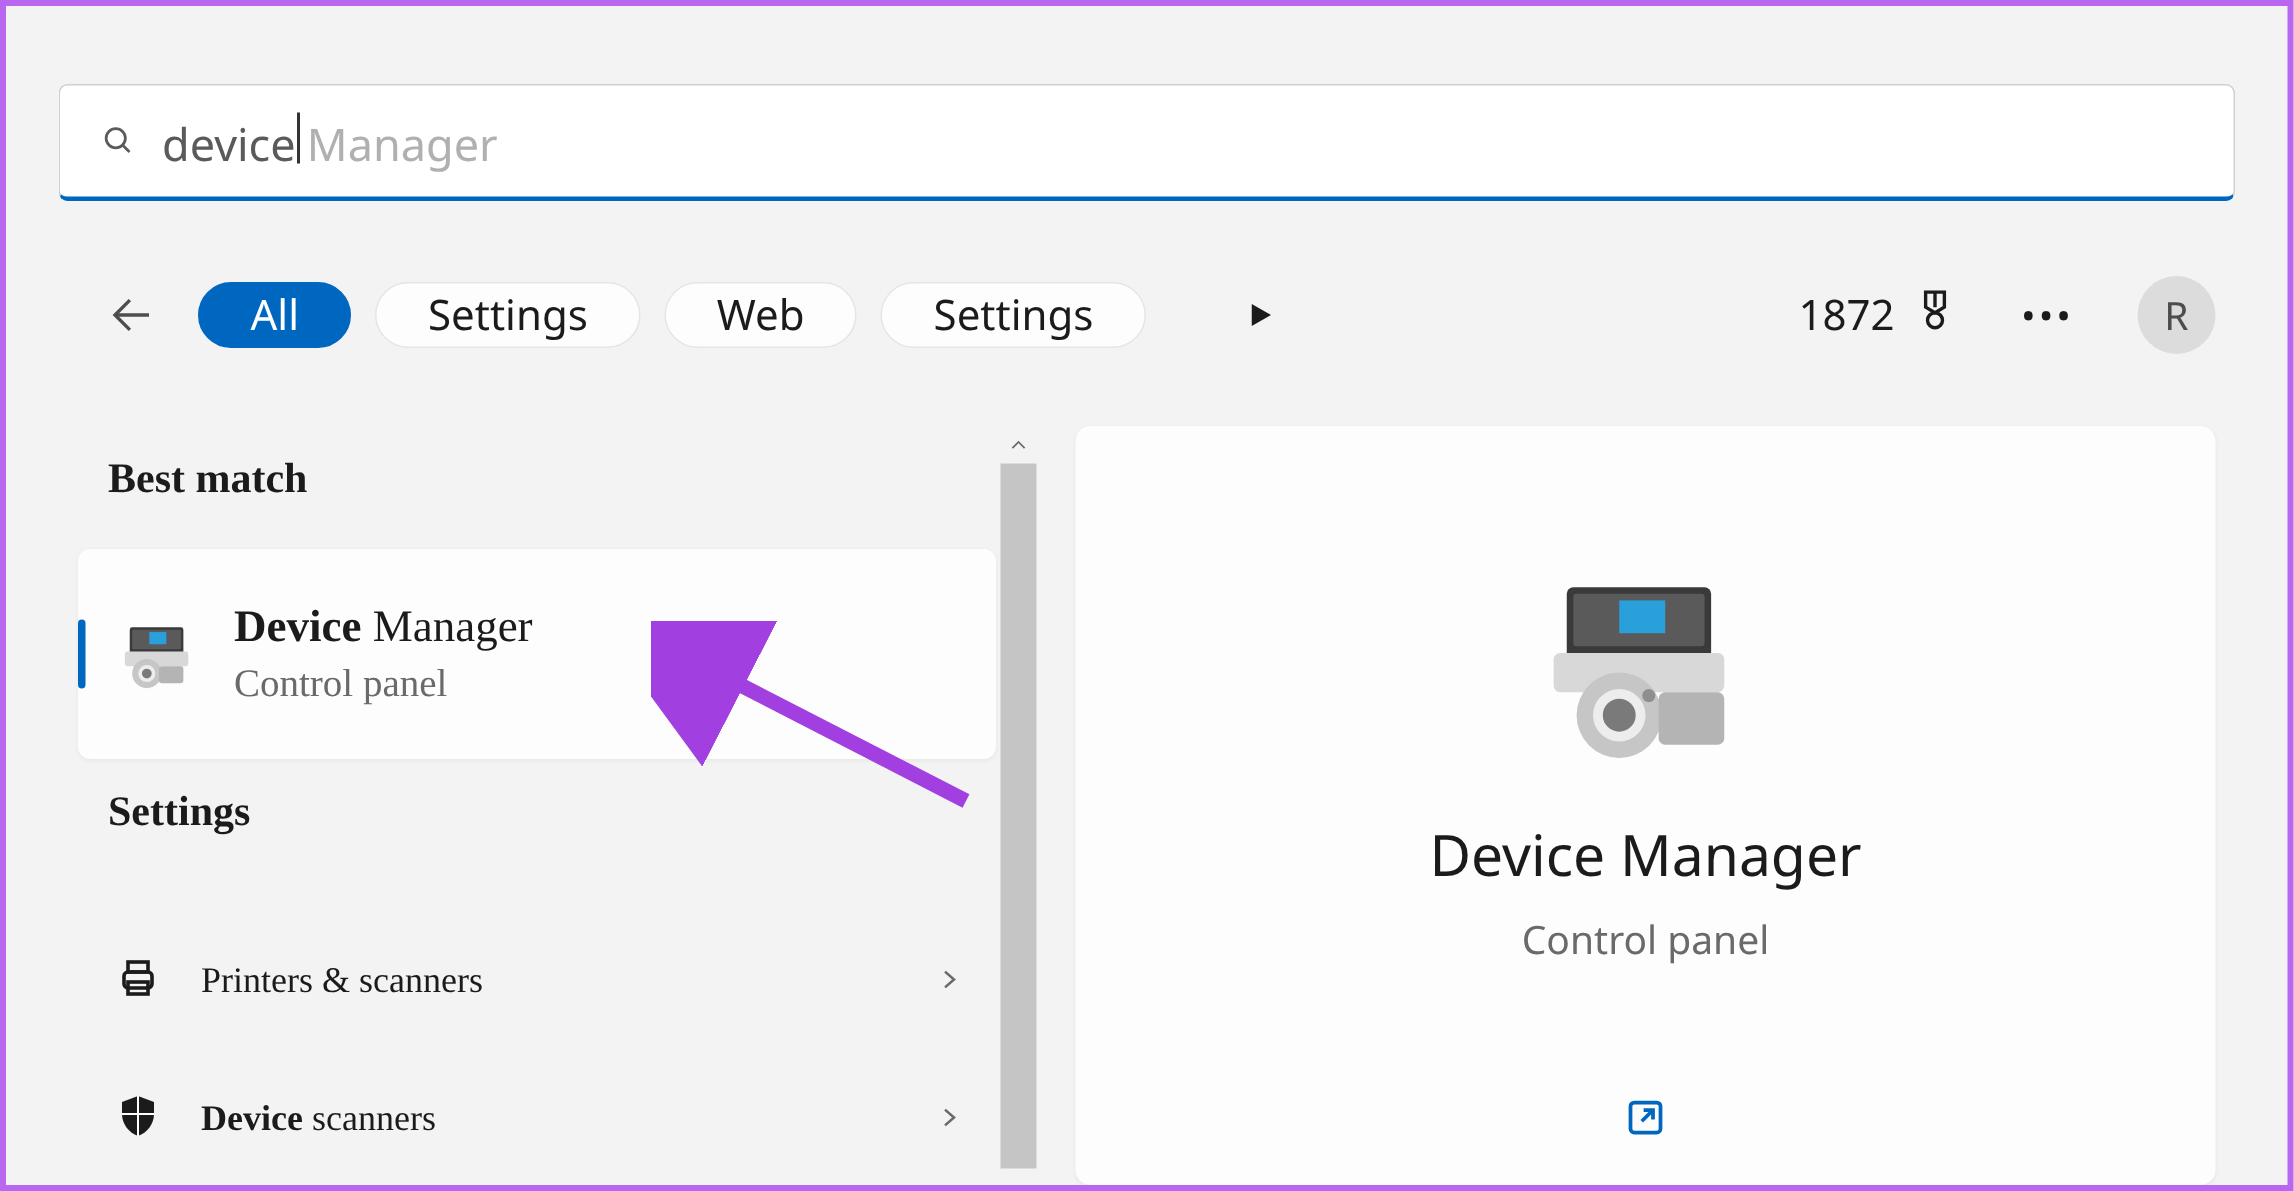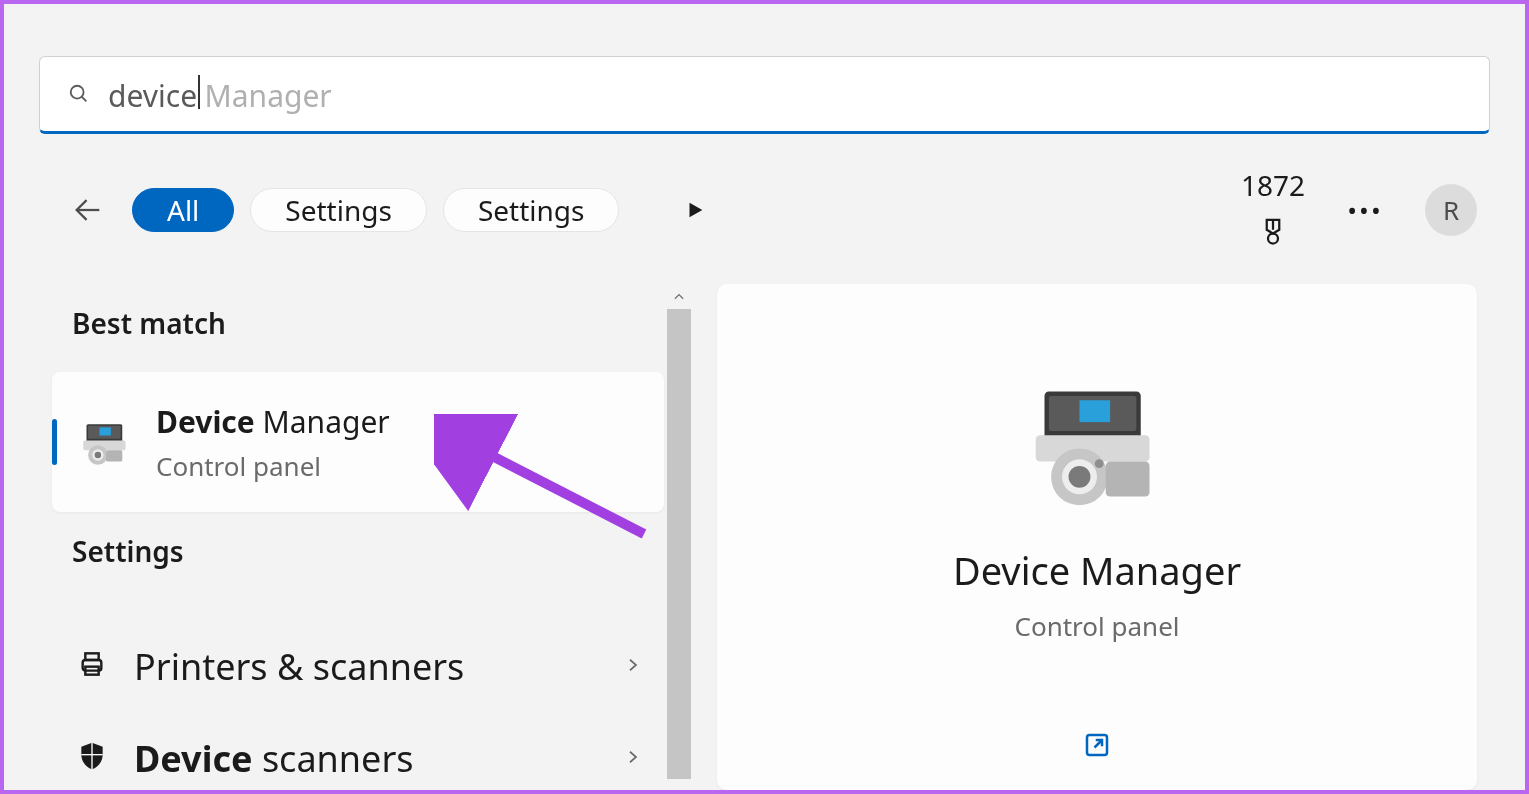--- a/index.html
+++ b/index.html
@@ -100,21 +100,20 @@
     color: #1b1b1b;
   }
   .spacer { flex: 1; }
   .points {
     display: flex;
     align-items: center;
     gap: 12px;
     font-size: 28px;
     color: #1b1b1b;
     margin-right: 36px;
-    flex-direction: column;
   }
   .more-btn {
     width: 48px;
     height: 48px;
     display: flex;
     align-items: center;
     justify-content: center;
     color: #1b1b1b;
     font-size: 26px;
     letter-spacing: 2px;
@@ -132,20 +131,21 @@
     color: #4d4d4d;
   }
 
   
   .results-pane {
     position: absolute;
     top: 280px;
     left: 48px;
     width: 612px;
     bottom: 16px;
+    font-family: Liberation Serif, serif;
   }
   .section-header {
     font-size: 28px;
     font-weight: 600;
     color: #1b1b1b;
     padding: 20px 20px 30px 20px;
   }
   .best-match-item {
     background: #fdfdfd;
     border-radius: 8px;
@@ -191,21 +191,21 @@
   }
   .setting-row {
     height: 92px;
     display: flex;
     align-items: center;
     padding: 0 20px 0 24px;
     gap: 26px;
   }
   .setting-row .label {
     flex: 1;
-    font-size: 36px;
+    font-size: 24px;
     color: #1b1b1b;
   }
   .setting-row .label .bold { font-weight: 700; }
   .chevron {
     color: #6a6a6a;
     width: 20px;
     height: 20px;
   }
   .scroll-up {
     position: absolute;
@@ -309,20 +309,23 @@
     <svg viewBox="0 0 24 24" width="34" height="34" fill="none" stroke="currentColor" stroke-width="1.6">
       <line x1="20" y1="12" x2="4" y2="12"></line>
       <polyline points="11,5 4,12 11,19"></polyline>
     </svg>
   </div>
   <div class="pill active">
     <span>All</span>
   </div>
   <div class="pill">
     <span>Settings</span>
+  </div>
+  <div class="pill">
+    <span>Web</span>
   </div>
   <div class="pill">
     <span>Settings</span>
   </div>
   <div class="play-btn">
     <svg viewBox="0 0 24 24" width="22" height="22" fill="currentColor">
       <polygon points="6,4 20,12 6,20"></polygon>
     </svg>
   </div>
   <div class="spacer"></div>

